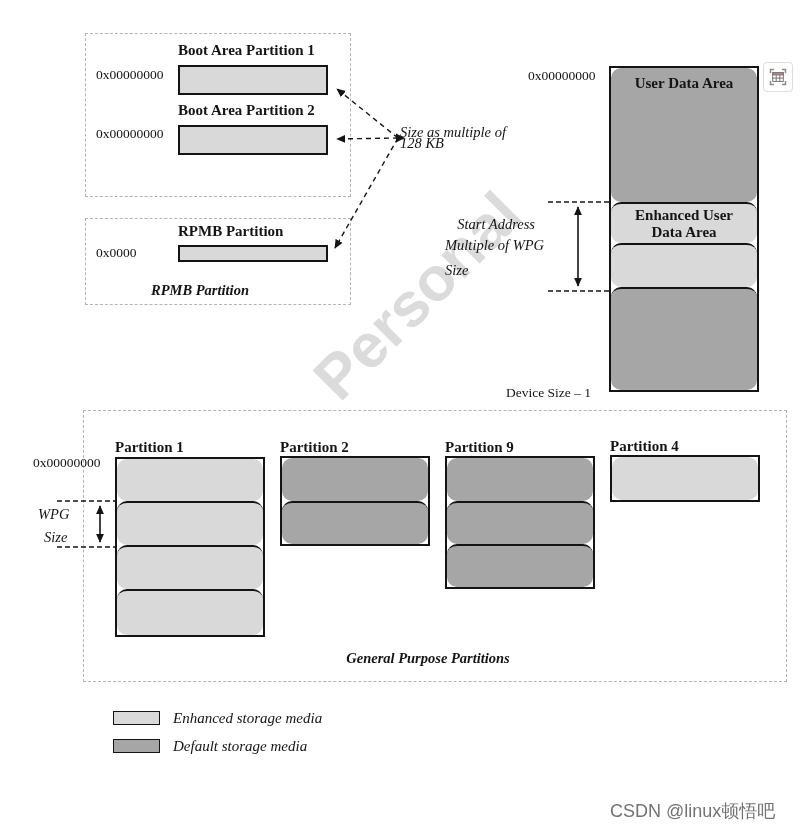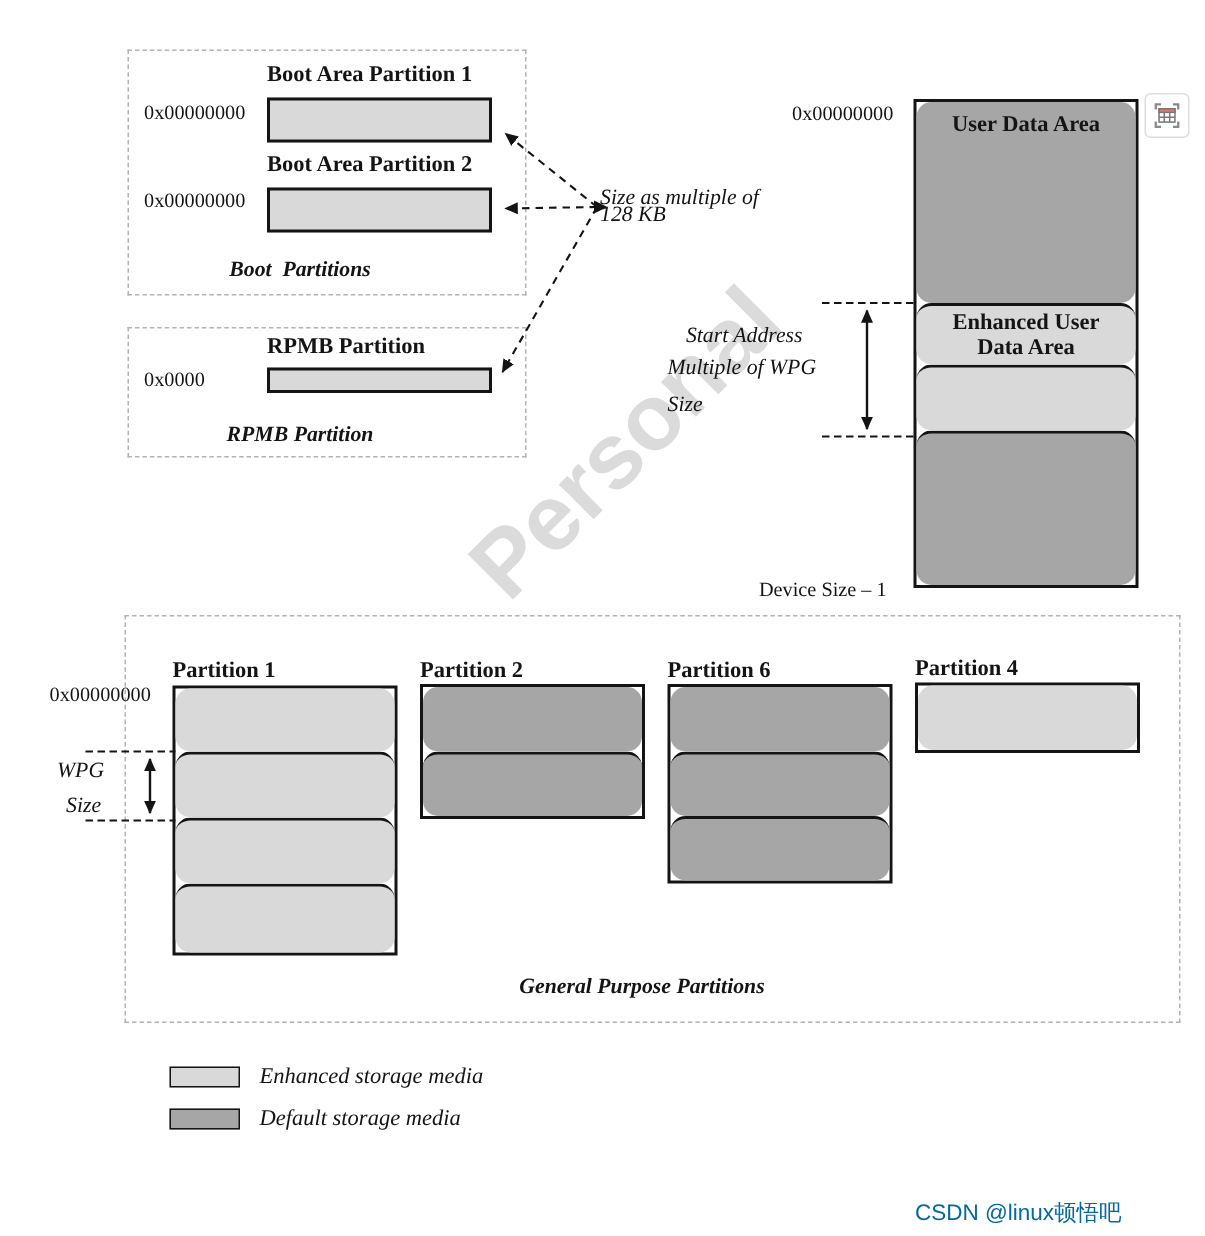--- a/index.html
+++ b/index.html
@@ -22,21 +22,21 @@
   .seg.default { background:#a6a6a6; }
   .uda-title { font-weight:bold; font-size:15px; text-align:center; }
   .legend-swatch { border:1.5px solid #141414; }
   .legend-label { font-style:italic; font-size:15px; white-space:nowrap; }
   .caption { font-weight:bold; font-size:16.5px; text-align:center; white-space:nowrap; }
   .wm-diagonal {
     font-family:"Liberation Sans", sans-serif; font-weight:bold; font-size:62px;
     color:rgba(175,175,175,0.45); transform:rotate(-45deg); transform-origin:center;
     text-align:center; pointer-events:none;
   }
-  .wm-csdn { font-family:"Liberation Sans", sans-serif; font-size:15px; color:#0369a1; white-space:nowrap; }
+  .wm-csdn { font-family:"Liberation Sans", sans-serif; font-size:18px; color:#737373; white-space:nowrap; }
   .svg-overlay { position:absolute; left:0; top:0; pointer-events:none; }
   .icon-btn {
     position:absolute; width:30px; height:30px; background:#ffffff;
     border:1px solid #dddddd; border-radius:4px; display:flex;
     align-items:center; justify-content:center; cursor:pointer;
   }
 </style>
 </head>
 <body>
 
@@ -47,21 +47,20 @@
   <div class="abs dashed-box" style="left:85px; top:33px; width:266px; height:164px;"></div>
 
   <div class="abs part-title" style="left:178px; top:42px; width:150px;">Boot Area Partition 1</div>
   <div class="abs addr" style="left:96px; top:67px;">0x00000000</div>
   <div class="abs bar" style="left:178px; top:65px; width:150px; height:30px;"></div>
 
   <div class="abs part-title" style="left:178px; top:102px; width:150px;">Boot Area Partition 2</div>
   <div class="abs addr" style="left:96px; top:126px;">0x00000000</div>
   <div class="abs bar" style="left:178px; top:125px; width:150px; height:30px;"></div>
 
-  <div class="abs group-label" style="left:120px; top:172px; width:160px;">Boot  Partitions</div>
 
   <div class="abs dashed-box" style="left:85px; top:218px; width:266px; height:87px;"></div>
 
   <div class="abs part-title" style="left:178px; top:223px; width:150px;">RPMB Partition</div>
   <div class="abs addr" style="left:96px; top:245px;">0x0000</div>
   <div class="abs bar" style="left:178px; top:245px; width:150px; height:17px;"></div>
 
   <div class="abs group-label" style="left:120px; top:282px; width:160px;">RPMB Partition</div>
 
   <div class="abs note" style="left:400px; top:124px; width:145px;">Size as multiple of</div>
@@ -117,21 +116,21 @@
     <div class="seg enhanced" style="height:44px;"></div>
     <div class="seg enhanced" style="height:46px;"></div>
   </div>
 
   <div class="abs part-title" style="left:280px; top:439px; width:150px;">Partition 2</div>
   <div class="abs column" style="left:280px; top:456px; width:150px;">
     <div class="seg default" style="height:43px;"></div>
     <div class="seg default" style="height:43px;"></div>
   </div>
 
-  <div class="abs part-title" style="left:445px; top:439px; width:150px;">Partition 6</div>
+  <div class="abs part-title" style="left:445px; top:439px; width:150px;">Partition 9</div>
   <div class="abs column" style="left:445px; top:456px; width:150px;">
     <div class="seg default" style="height:43px;"></div>
     <div class="seg default" style="height:43px;"></div>
     <div class="seg default" style="height:43px;"></div>
   </div>
 
   <div class="abs part-title" style="left:610px; top:438px; width:150px;">Partition 4</div>
   <div class="abs column" style="left:610px; top:455px; width:150px;">
     <div class="seg enhanced" style="height:43px;"></div>
   </div>

